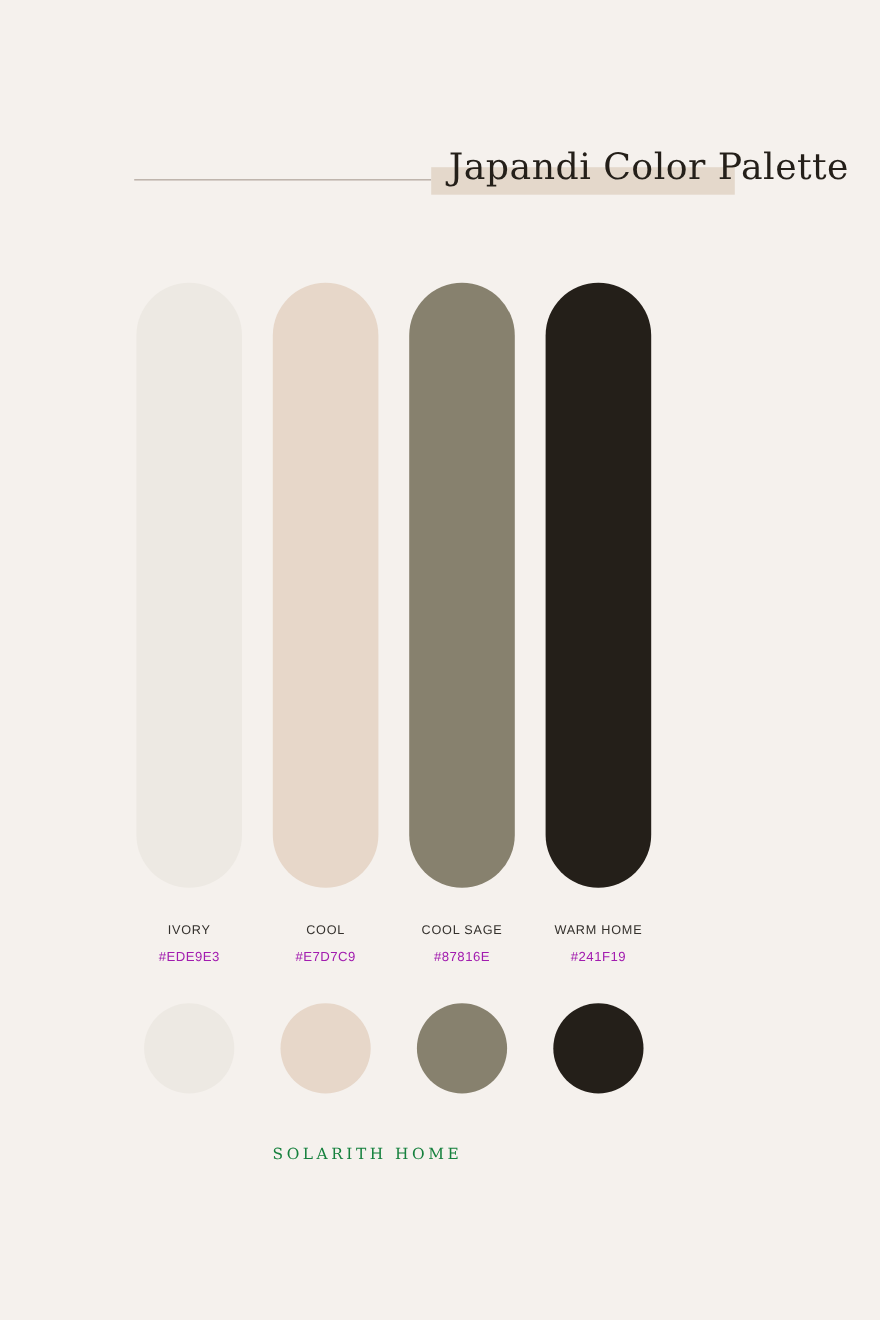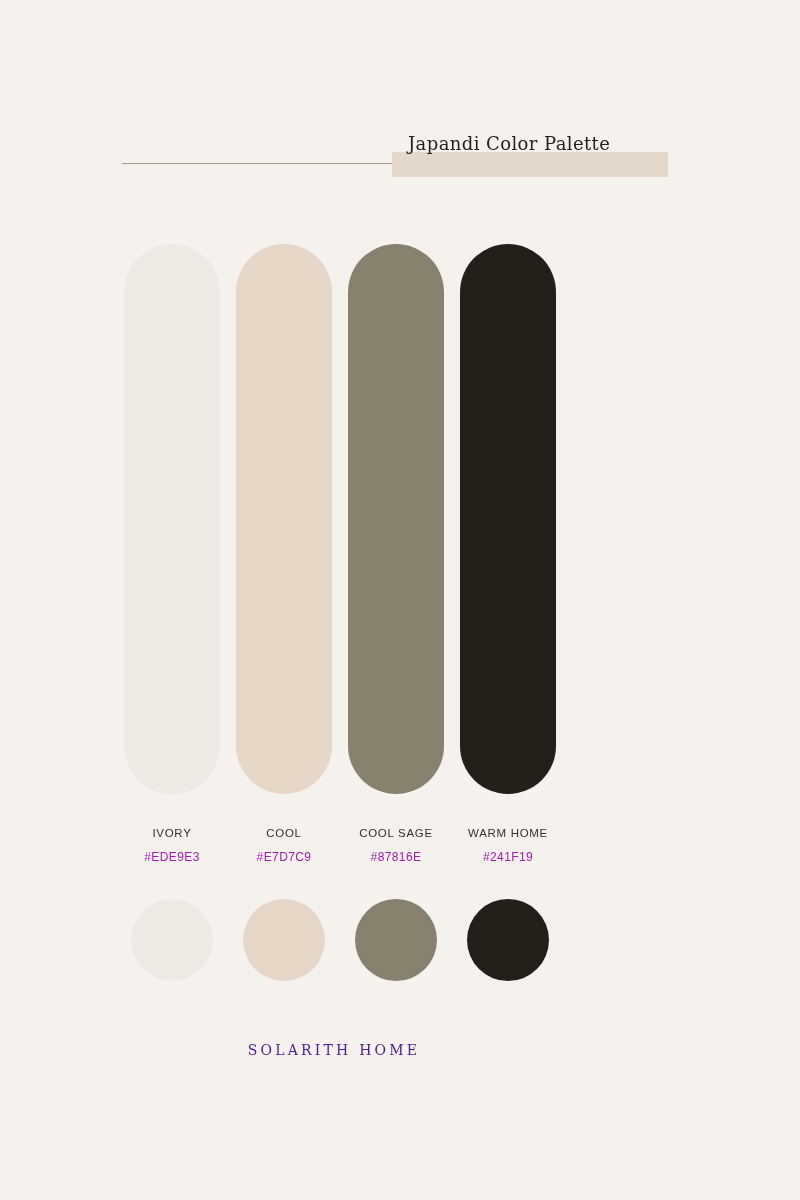--- a/index.html
+++ b/index.html
@@ -38,36 +38,36 @@
     width: 276px;
     height: 25px;
     background: #E4D8CB;
   }
   .title-text {
     position: absolute;
     left: 408px;
     top: 135px;
     width: 280px;
     font-family: "DejaVu Serif", "Liberation Serif", serif;
-    font-size: 18px;
+    font-size: 33px;
     font-weight: 400;
     letter-spacing: 0.4px;
     color: #241F19;
     white-space: nowrap;
     line-height: 1;
   }
 
   
   .palette {
     position: absolute;
     left: 124px;
-    top: 244px;
+    top: 257px;
     width: 552px;
     display: flex;
-    gap: 16px;
+    gap: 28px;
   }
   .swatch-col {
     width: 96px;
     display: flex;
     flex-direction: column;
     align-items: center;
   }
   .bar {
     width: 96px;
     height: 550px;
@@ -103,21 +103,21 @@
   
   .brand {
     position: absolute;
     left: 0;
     top: 1043px;
     width: 668px;
     text-align: center;
     font-family: "DejaVu Serif", "Liberation Serif", serif;
     font-size: 14px;
     letter-spacing: 3.2px;
-    color: #4c1d95;
+    color: #15803d;
     line-height: 1;
   }
 </style>
 </head>
 <body style="background: rgb(245, 241, 237);">
 
 <div class="header">
   <div class="header-rule" style="background: rgb(168, 156, 146);"></div>
   <div class="title-band" style="background: rgb(228, 216, 203);"></div>
   <div class="title-text">Japandi Color Palette</div>

